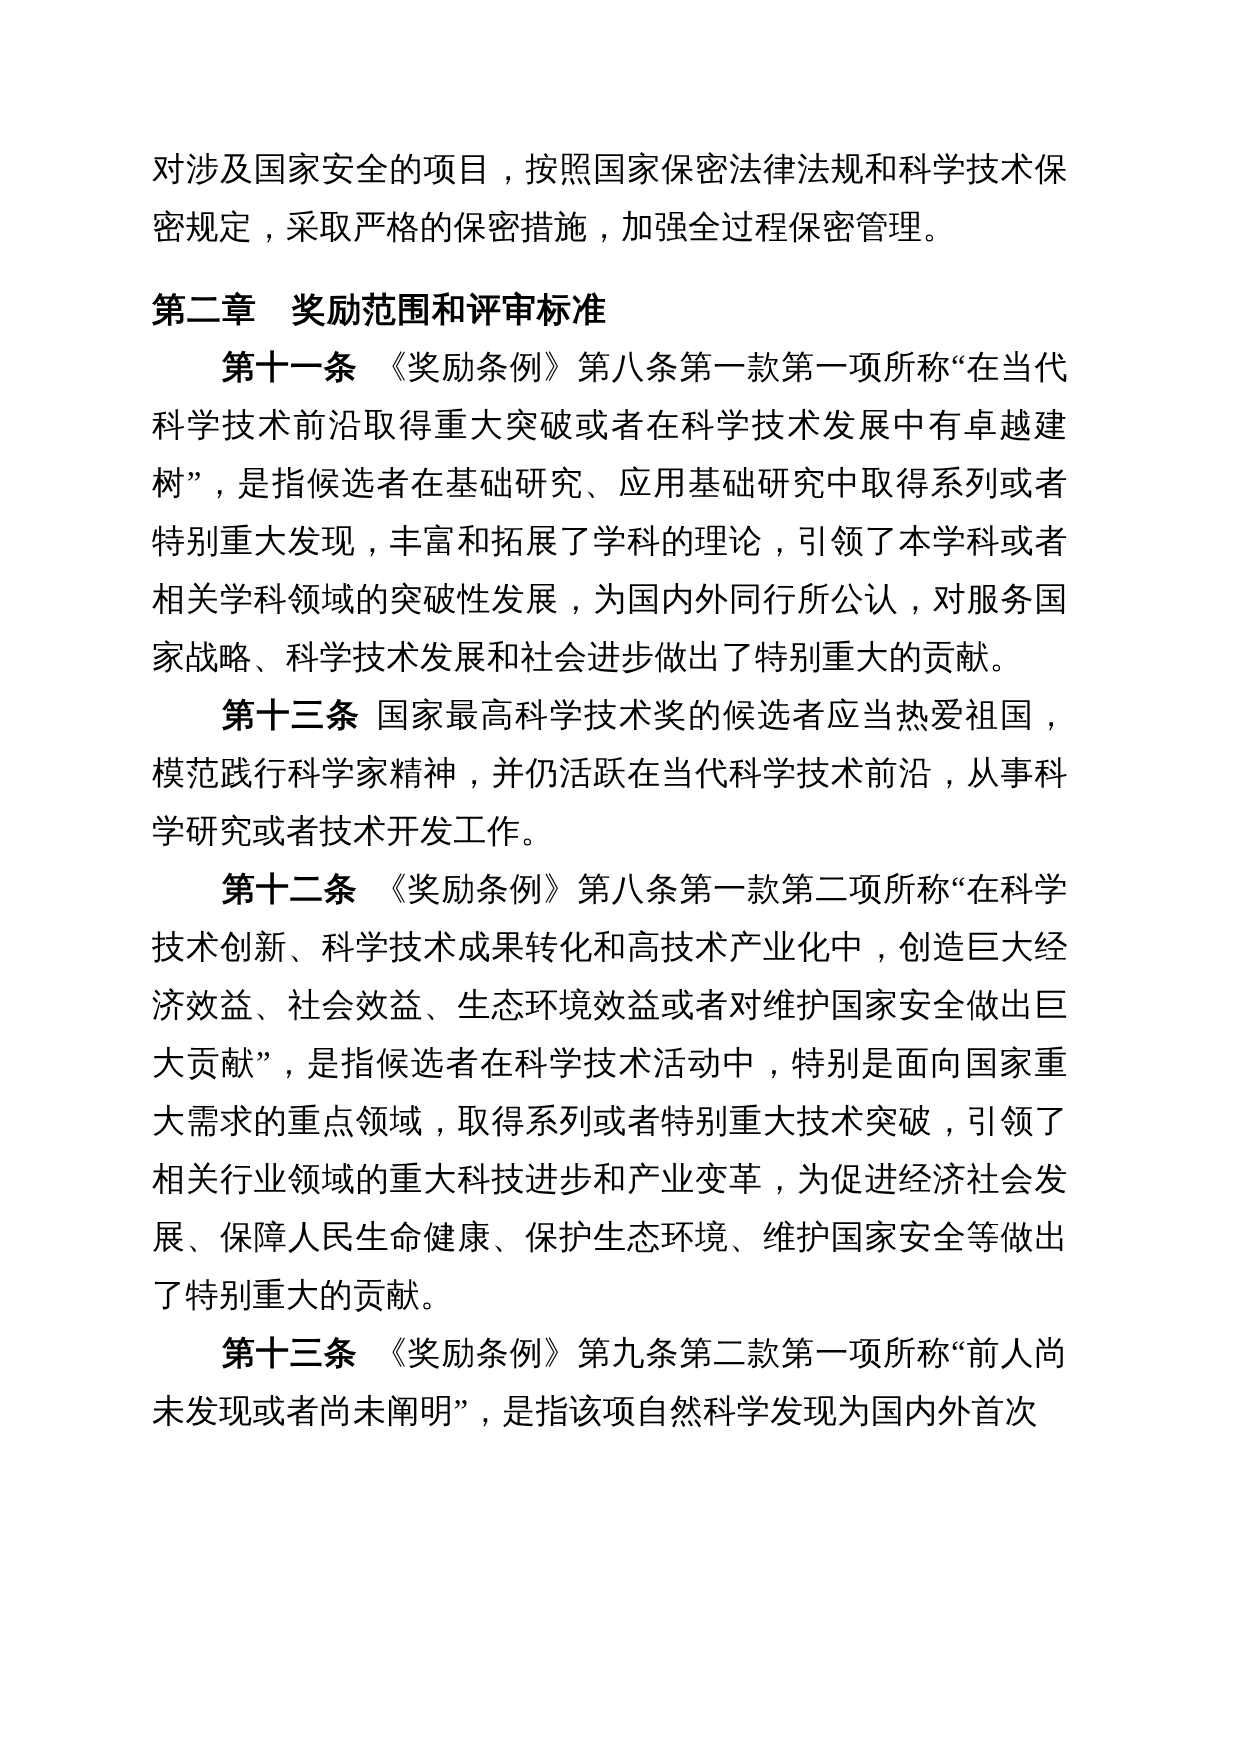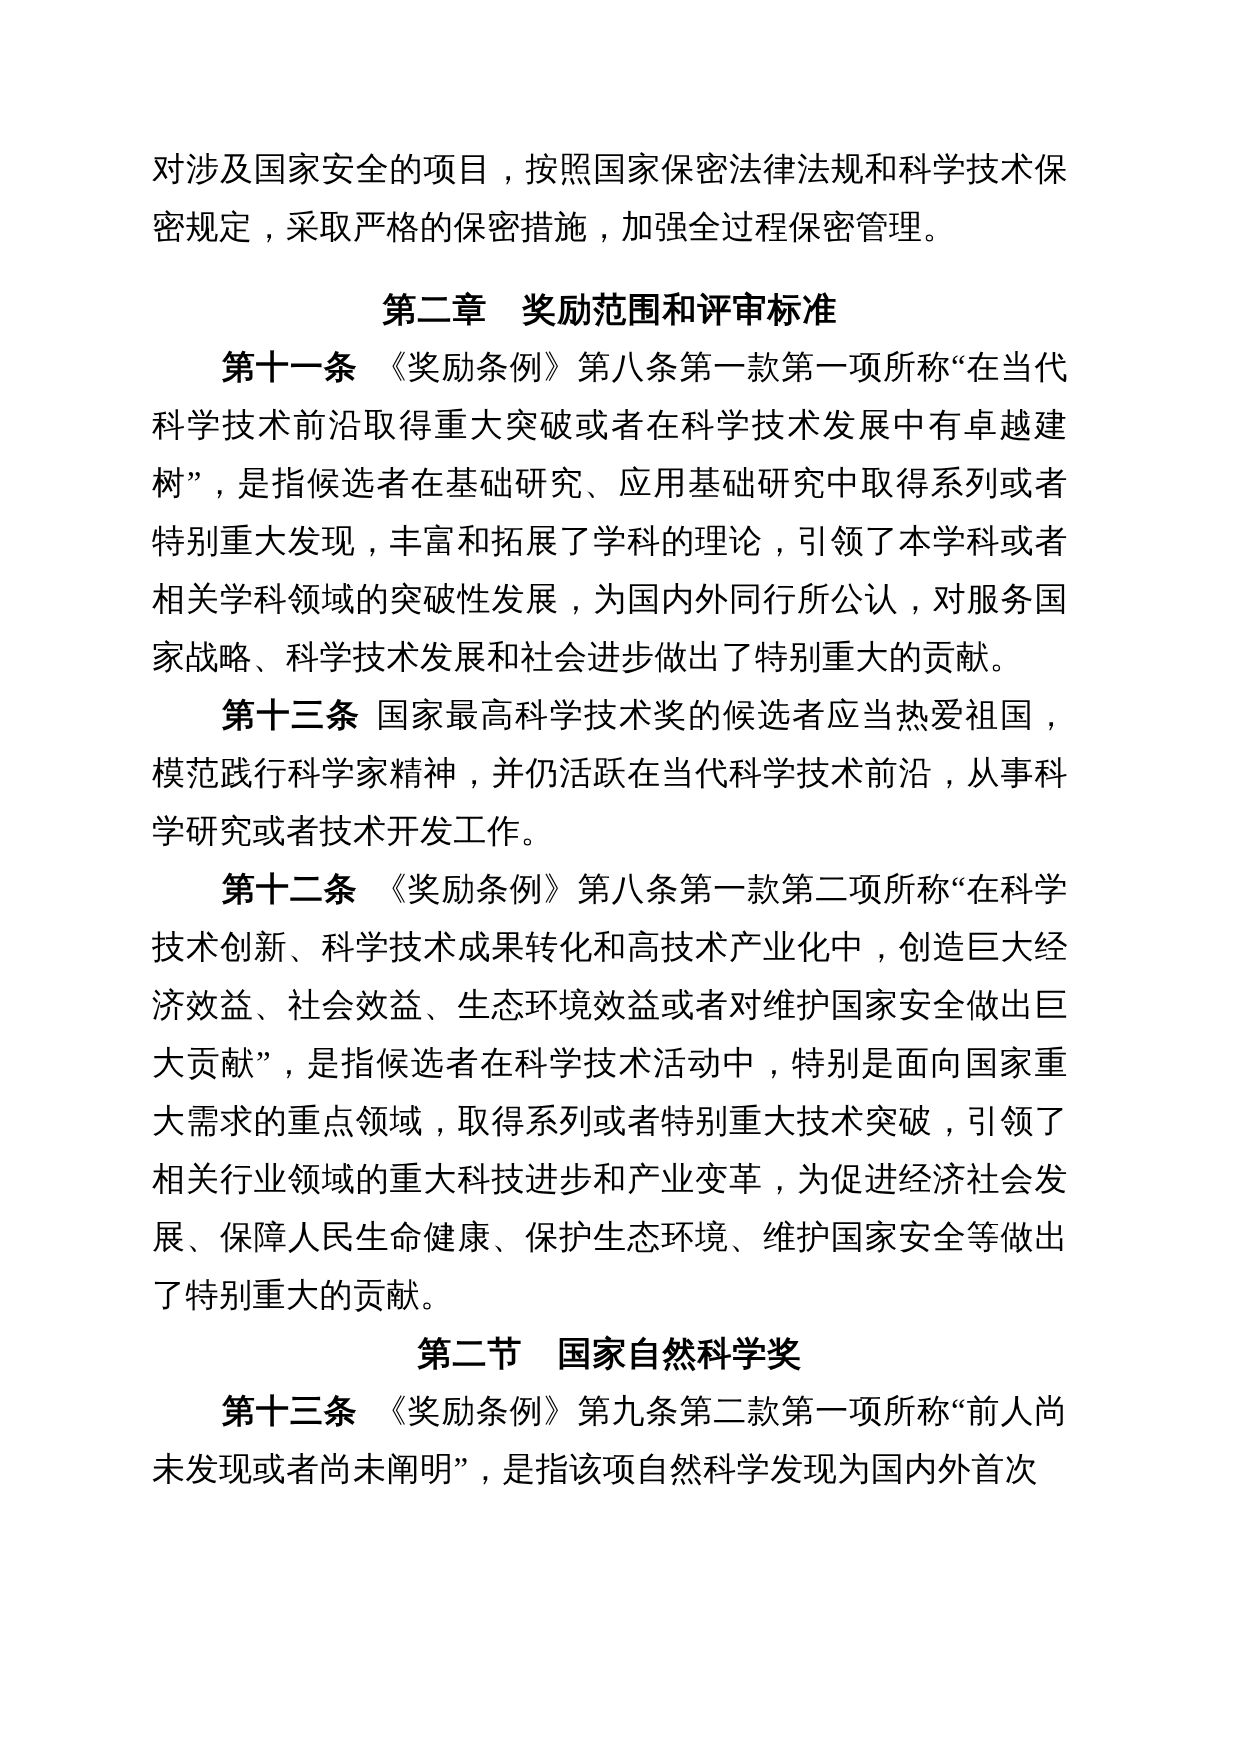--- a/index.html
+++ b/index.html
@@ -27,21 +27,20 @@
   .art-label {
     font-family: Liberation Serif, serif;
     font-weight: bold;
     margin-right: 16px;
   }
   .heading {
     font-family: "Liberation Sans", "DejaVu Sans", sans-serif;
     font-weight: bold;
     font-size: 34px;
     line-height: 58px;
-    text-align: center;
     letter-spacing: 1px;
   }
   .chapter-heading { margin-top: 24px; }
   .page-number {
     position: absolute;
     left: 0;
     right: 0;
     top: 1648px;
     text-align: center;
     font-family: "Liberation Sans", "DejaVu Sans", sans-serif;
@@ -59,19 +58,18 @@
 
   <h2 class="heading chapter-heading">第二章　奖励范围和评审标准</h2>
 
 
   <p class="body-par article-par"><span class="art-label">第十一条</span><span>《奖励条例》第八条第一款第一项所称“在当代科学技术前沿取得重大突破或者在科学技术发展中有卓越建树”，是指候选者在基础研究、应用基础研究中取得系列或者特别重大发现，丰富和拓展了学科的理论，引领了本学科或者相关学科领域的突破性发展，为国内外同行所公认，对服务国家战略、科学技术发展和社会进步做出了特别重大的贡献。</span></p>
 
   <p class="body-par article-par"><span class="art-label">第十三条</span><span>国家最高科学技术奖的候选者应当热爱祖国，模范践行科学家精神，并仍活跃在当代科学技术前沿，从事科学研究或者技术开发工作。</span></p>
 
   <p class="body-par article-par"><span class="art-label">第十二条</span><span>《奖励条例》第八条第一款第二项所称“在科学技术创新、科学技术成果转化和高技术产业化中，创造巨大经济效益、社会效益、生态环境效益或者对维护国家安全做出巨大贡献”，是指候选者在科学技术活动中，特别是面向国家重大需求的重点领域，取得系列或者特别重大技术突破，引领了相关行业领域的重大科技进步和产业变革，为促进经济社会发展、保障人民生命健康、保护生态环境、维护国家安全等做出了特别重大的贡献。</span></p>
 
-  <h3 class="heading">第二节　国家自然科学奖</h3>
 
   <p class="body-par article-par"><span class="art-label">第十三条</span><span>《奖励条例》第九条第二款第一项所称“前人尚未发现或者尚未阐明”，是指该项自然科学发现为国内外首次</span></p>
 
   <div class="page-number">3</div>
 
 </div>
 
 </body></html>

